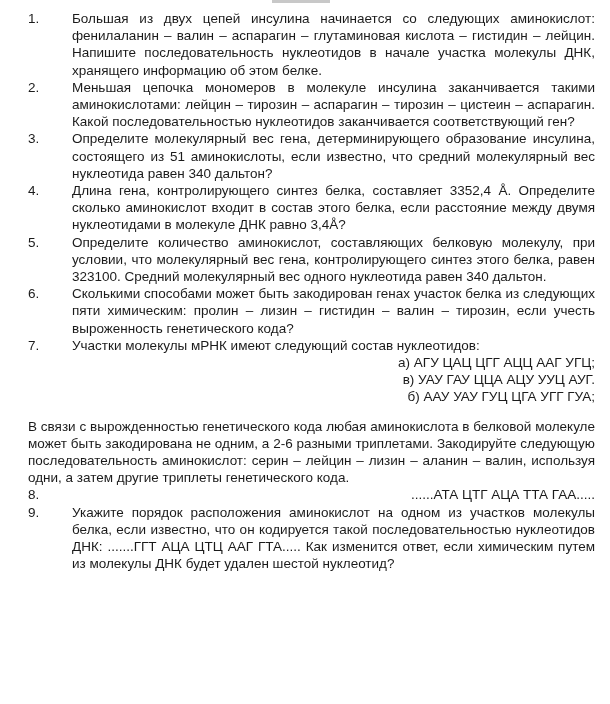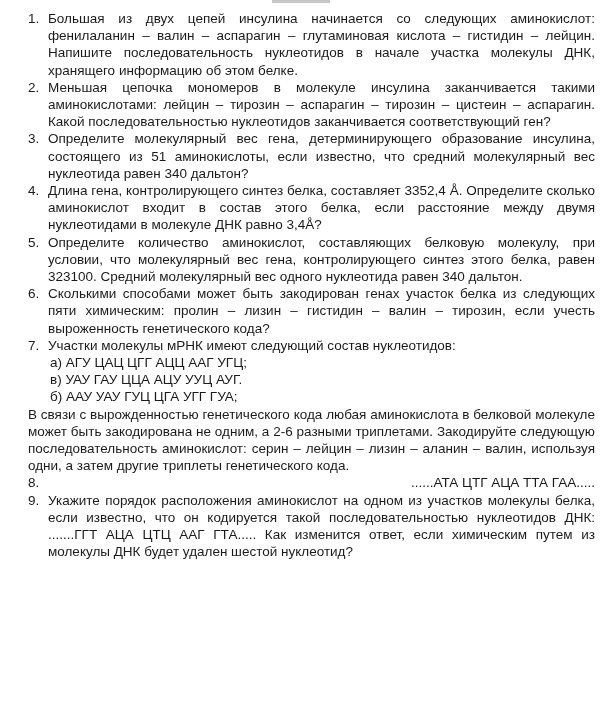--- a/index.html
+++ b/index.html
@@ -30,31 +30,32 @@
   .item {
     position: relative;
     padding-left: 20px;
     text-align: justify;
   }
   .num {
     position: absolute;
     left: 0;
     top: 0;
   }
-  .para { text-align: justify; }
+  .para { text-align: justify; margin-left: 24px; }
   .subitem {
-    text-align: left;
+    text-align: right;
     padding-left: 2px;
   }
   .seq {
     margin-left: -20px;
     text-align: right;
   }
   .para-full {
     text-align: justify;
+    margin-top: 12px;
   }
 </style>
 </head>
 <body>
 
 <div class="page">
   <div class="top-artifact"></div>
 
   <div class="item">
     <span class="num">1.</span>

